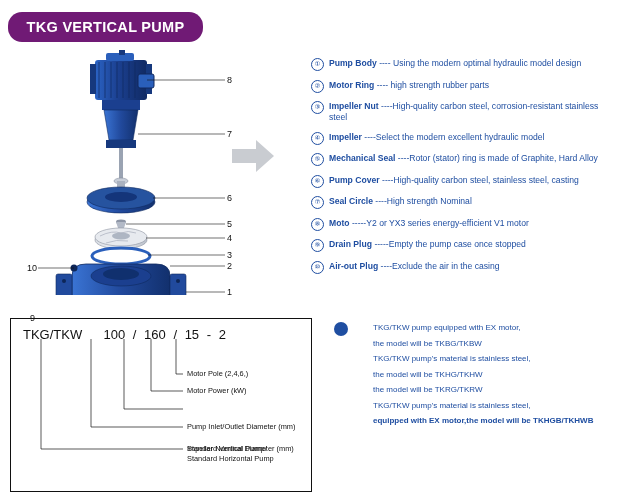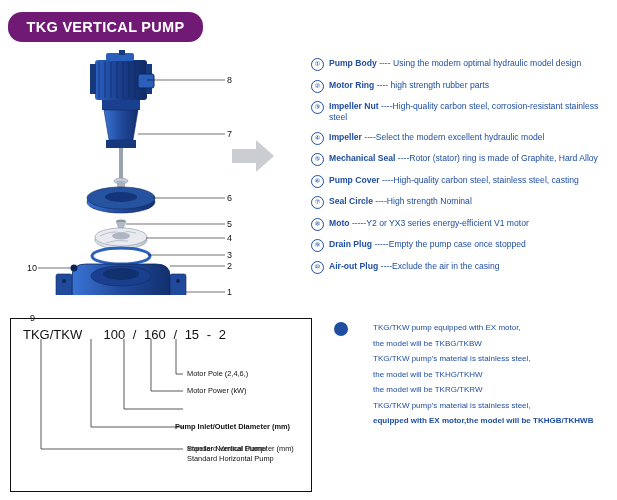--- a/index.html
+++ b/index.html
@@ -266,21 +266,21 @@
         <line x1="80" y1="108" x2="172" y2="108"></line>
 
       <line x1="30" y1="20" x2="30" y2="130"></line>
         <line x1="30" y1="130" x2="172" y2="130"></line>
     </g>
   </svg>
 
   <div class="mlabel" style="left:176px;top:50px;">Motor Pole (2,4,6,)</div>
   <div class="mlabel" style="left:176px;top:67px;">Motor Power  (kW)</div>
   <div class="mlabel" style="left:176px;top:85px;margin-top:40px;">Impeller Nominal Diameter (mm)</div>
-  <div class="mlabel" style="left:164px;top:103px;font-weight:bold;">Pump Inlet/Outlet Diameter (mm)</div>
+  <div class="mlabel" style="left:176px;top:103px;">Pump Inlet/Outlet Diameter (mm)</div>
   <div class="mlabel" style="left:176px;top:125px;white-space:pre-line;">Standard Vertical Pump/
 Standard Horizontal Pump</div>
 </div>
 
 <div class="blue-dot"></div>
 <div class="notes">
   <div class="notes-txt">
     <div>TKG/TKW pump equipped with EX motor,</div>
     <div>the model will be TKBG/TKBW</div>
     <div>TKG/TKW pump's material is stainless steel,</div>

